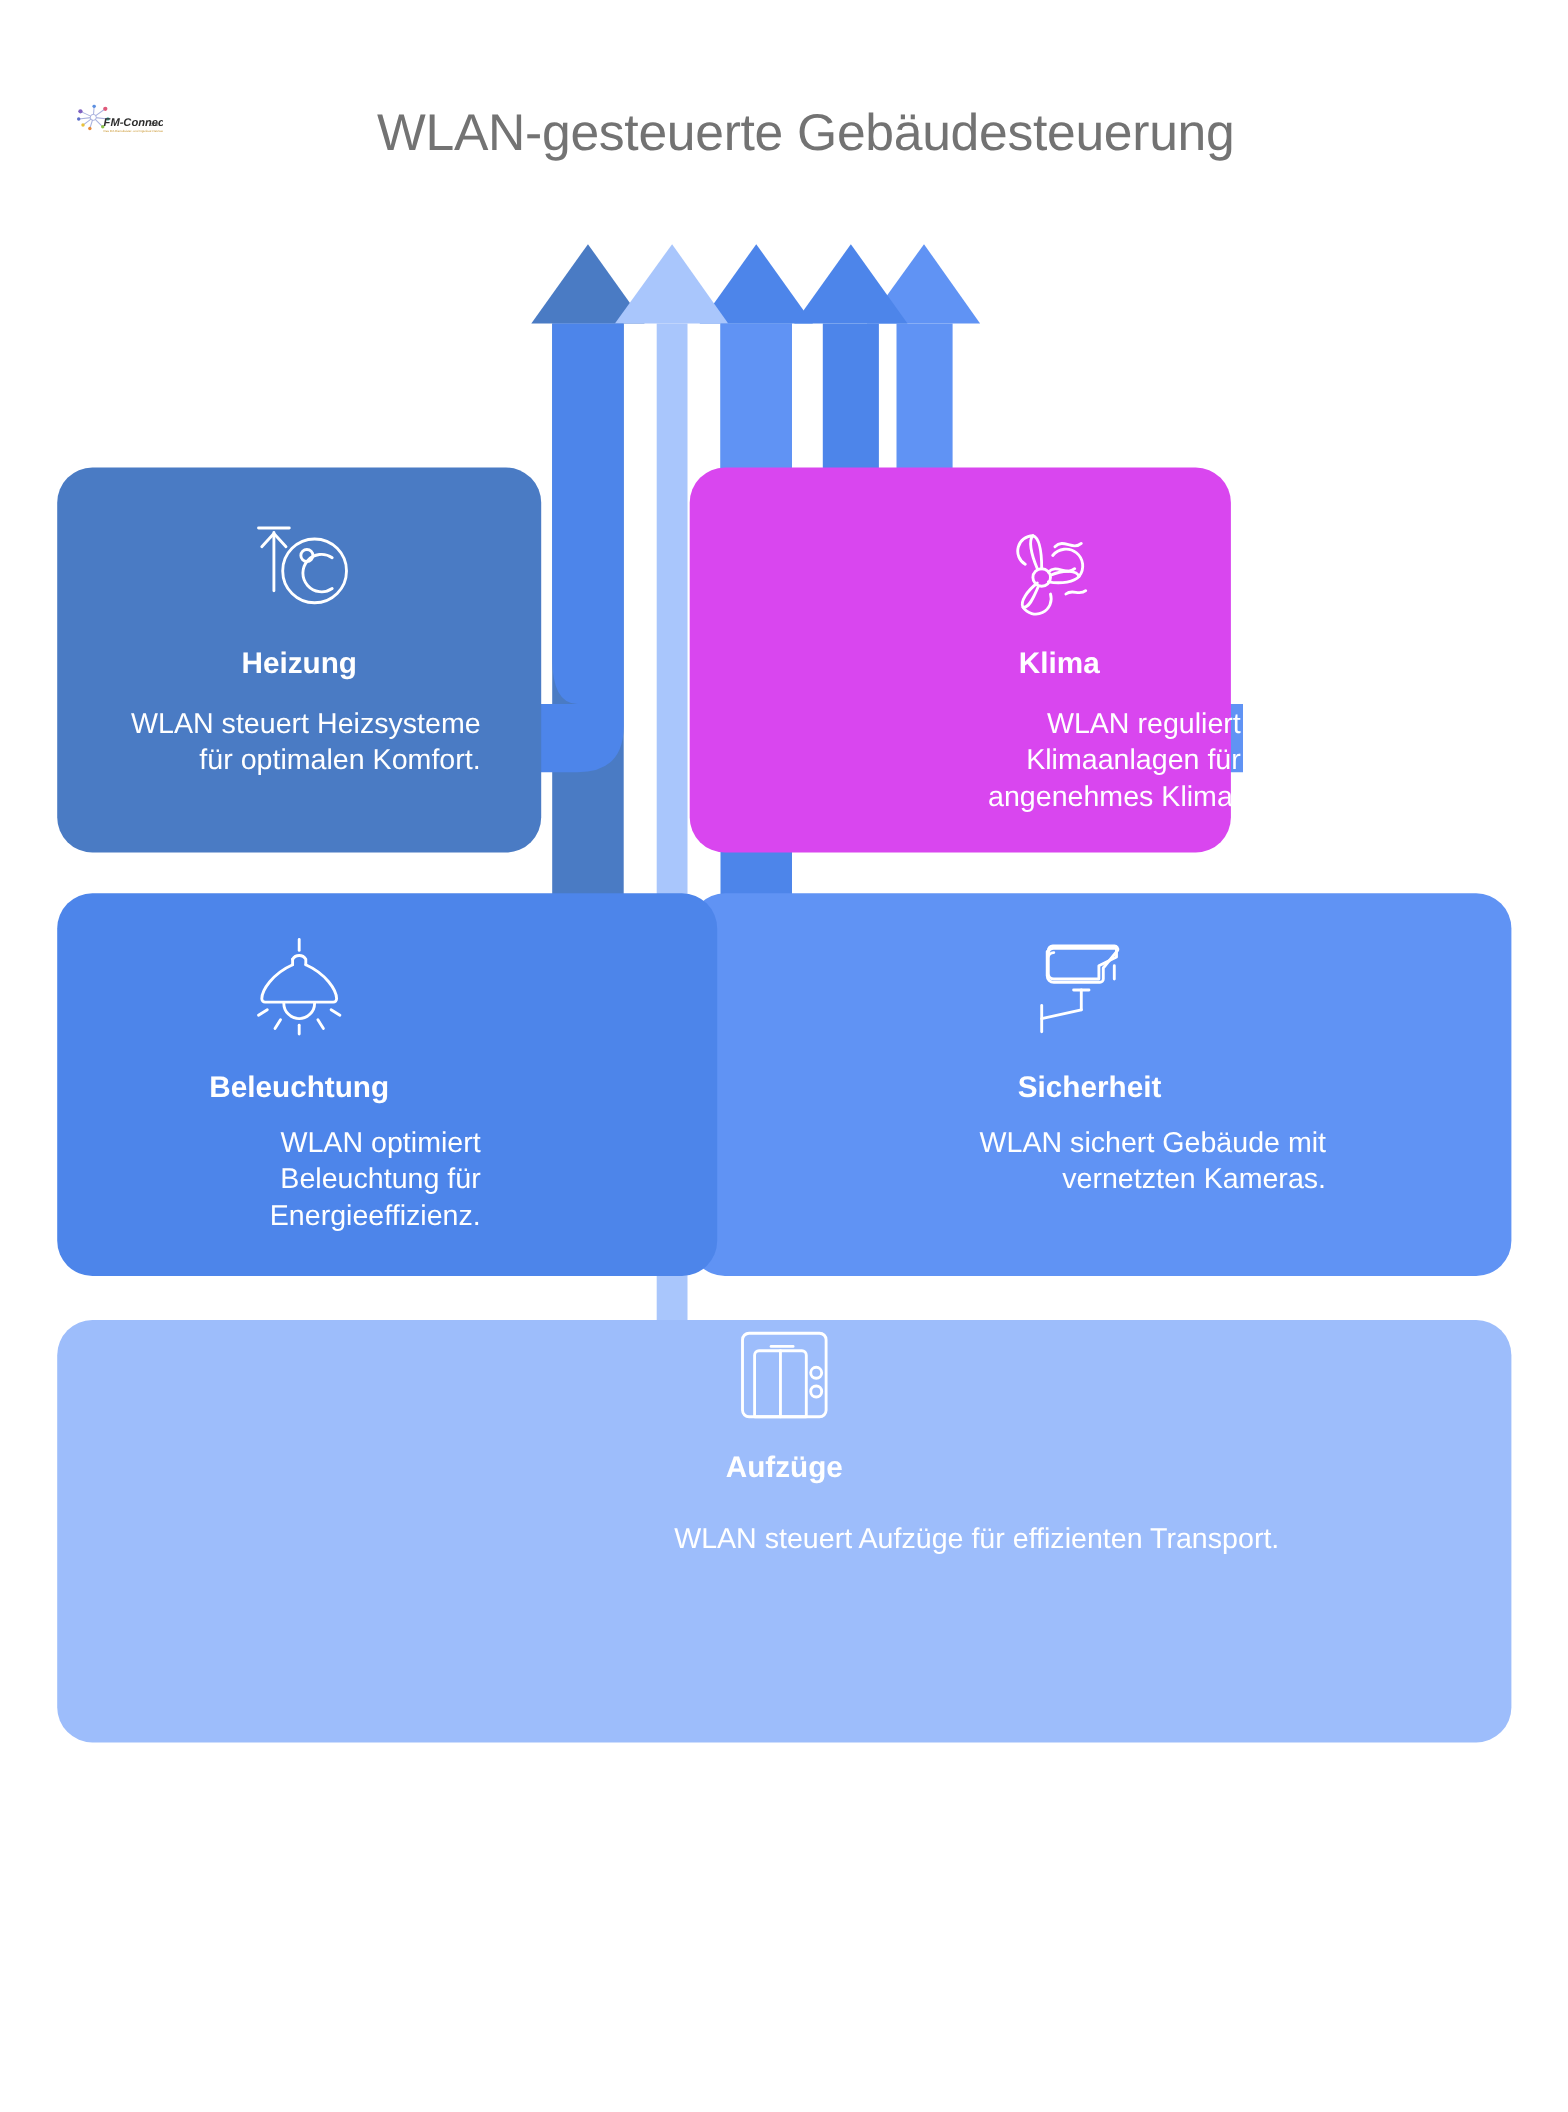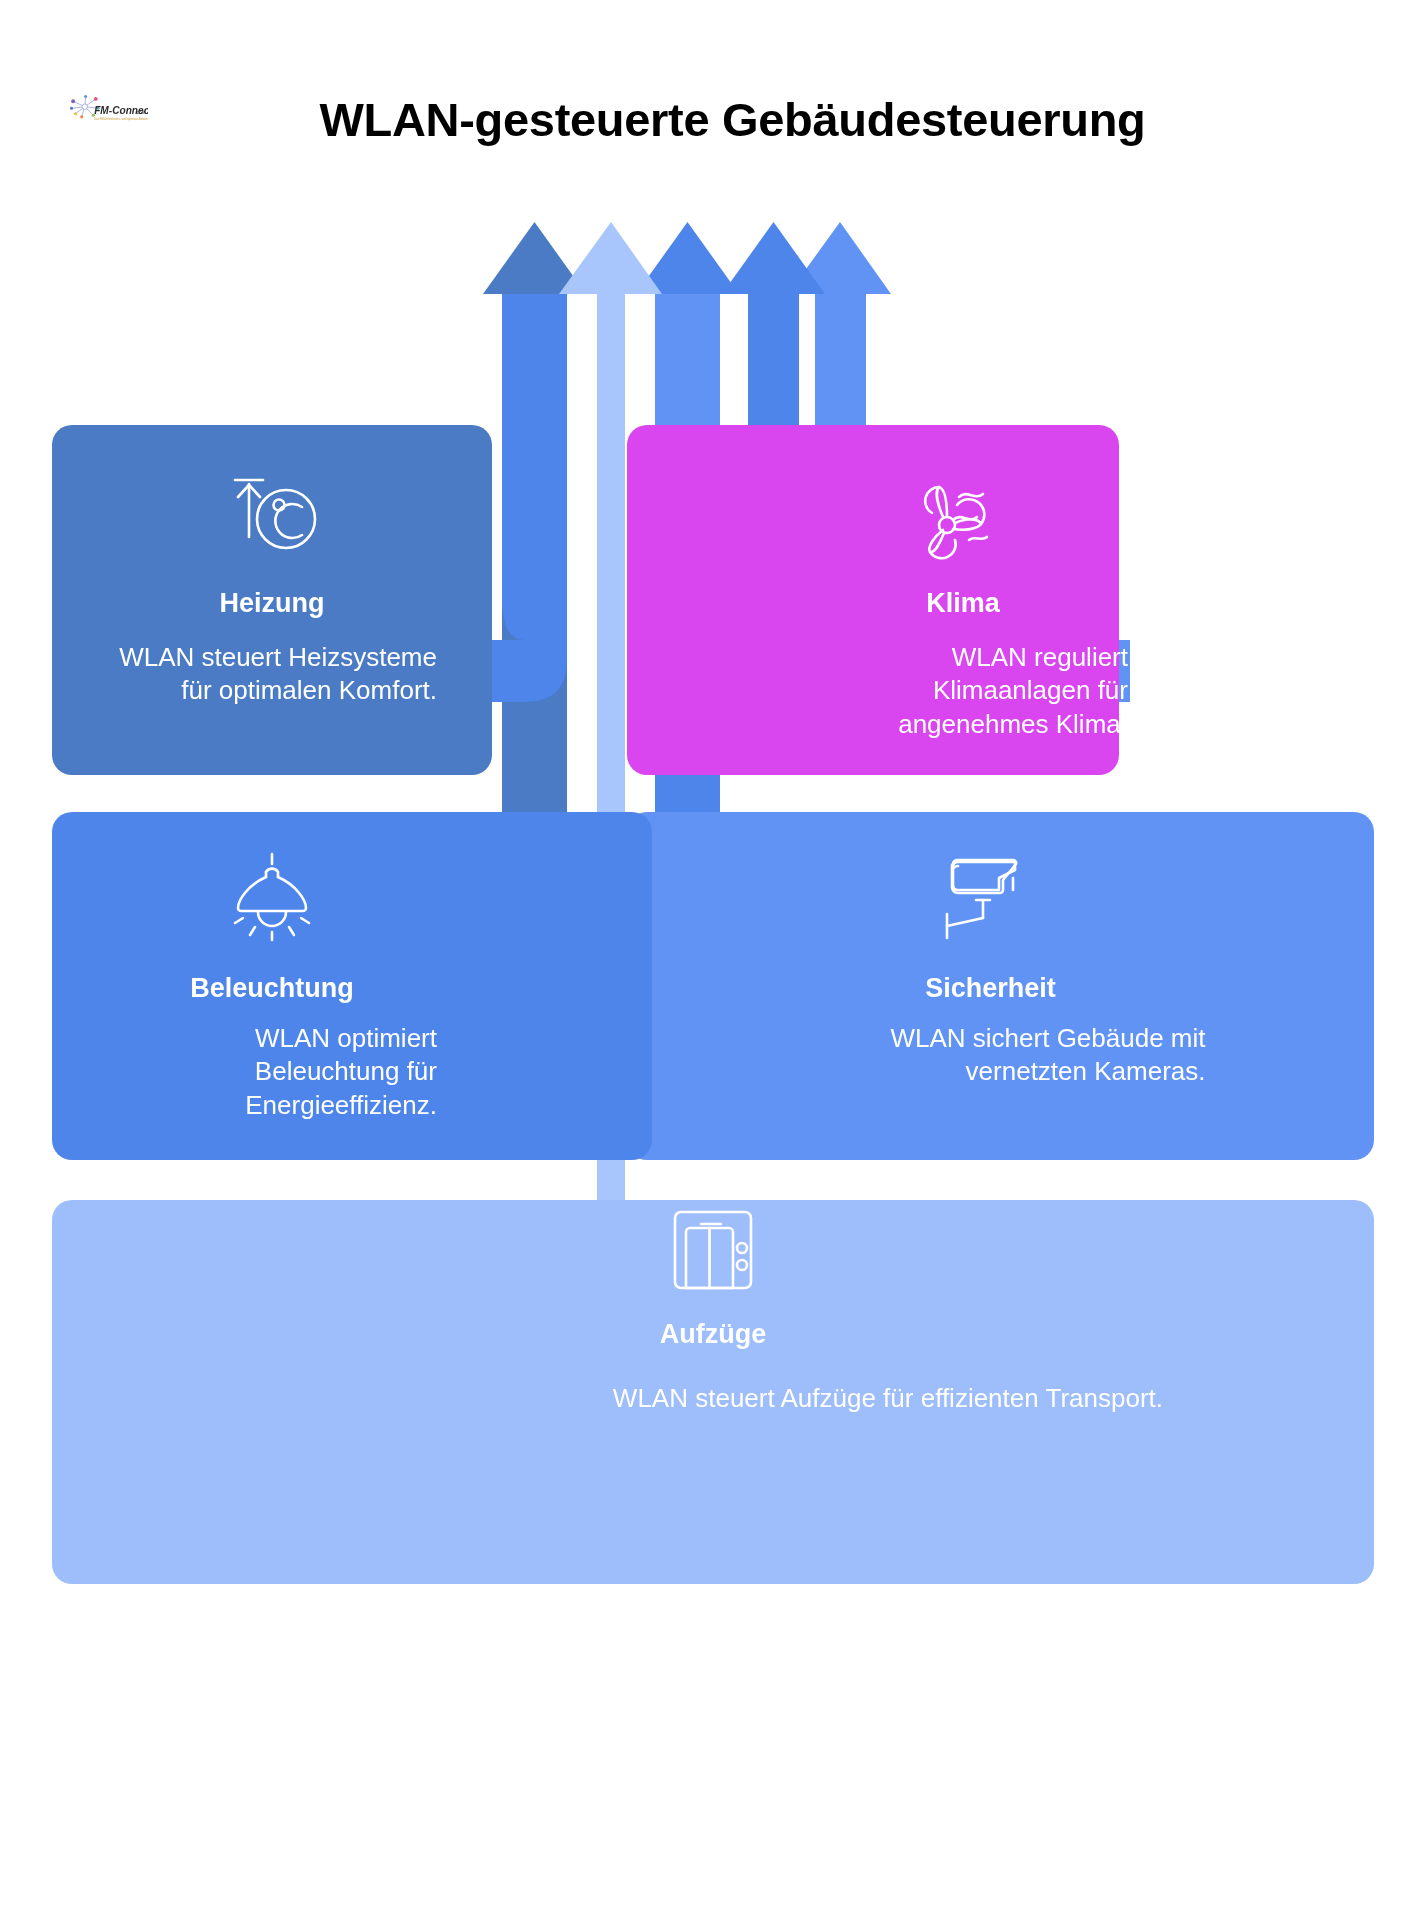--- a/index.html
+++ b/index.html
@@ -22,43 +22,43 @@
     width: 78px; height: 34px;
   }
   #logo svg { display: block; }
 
   #title {
     position: absolute;
     left: 0; top: 92px;
     width: 1425px;
     text-align: center;
     font-size: 47px;
-    font-weight: bold;
-    color: #000000;
+    font-weight: normal;
+    color: #737373;
     letter-spacing: -0.3px;
     padding-left: 40px;
   }
 
   
   #flow {
     position: absolute;
     left: 0; top: 0;
     width: 1425px; height: 1920px;
     pointer-events: none;
   }
 
   
   #cards {
     position: absolute;
     left: 0; top: 0;
     width: 1425px; height: 1920px;
   }
   .card {
     position: absolute;
-    border-radius: 20px;
+    border-radius: 32px;
     color: #ffffff;
     display: flex;
     flex-direction: column;
     align-items: center;
   }
   .card-icon { width: 100px; height: 100px; }
   .card-icon svg { display: block; width: 100%; height: 100%; }
   .card-title {
     font-size: 27px;
     font-weight: bold;

